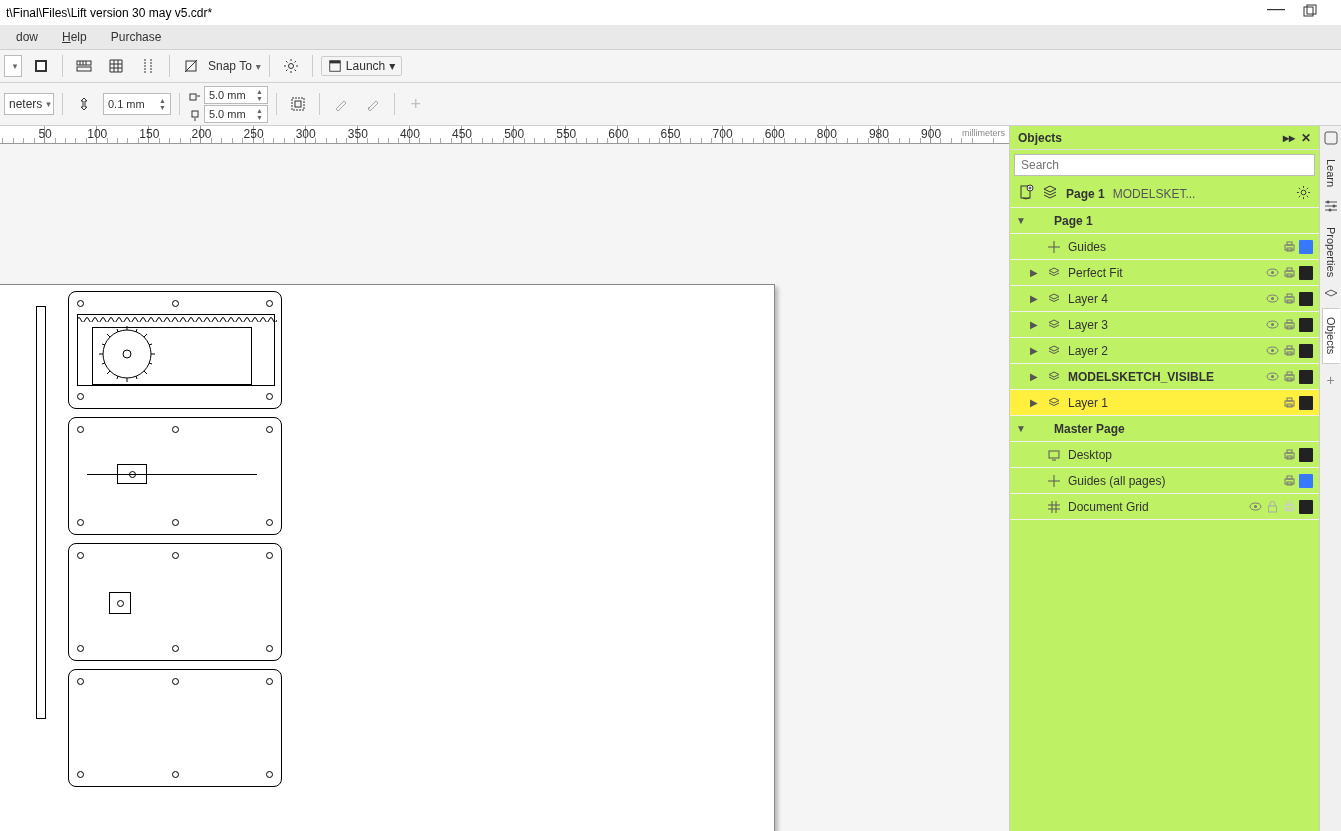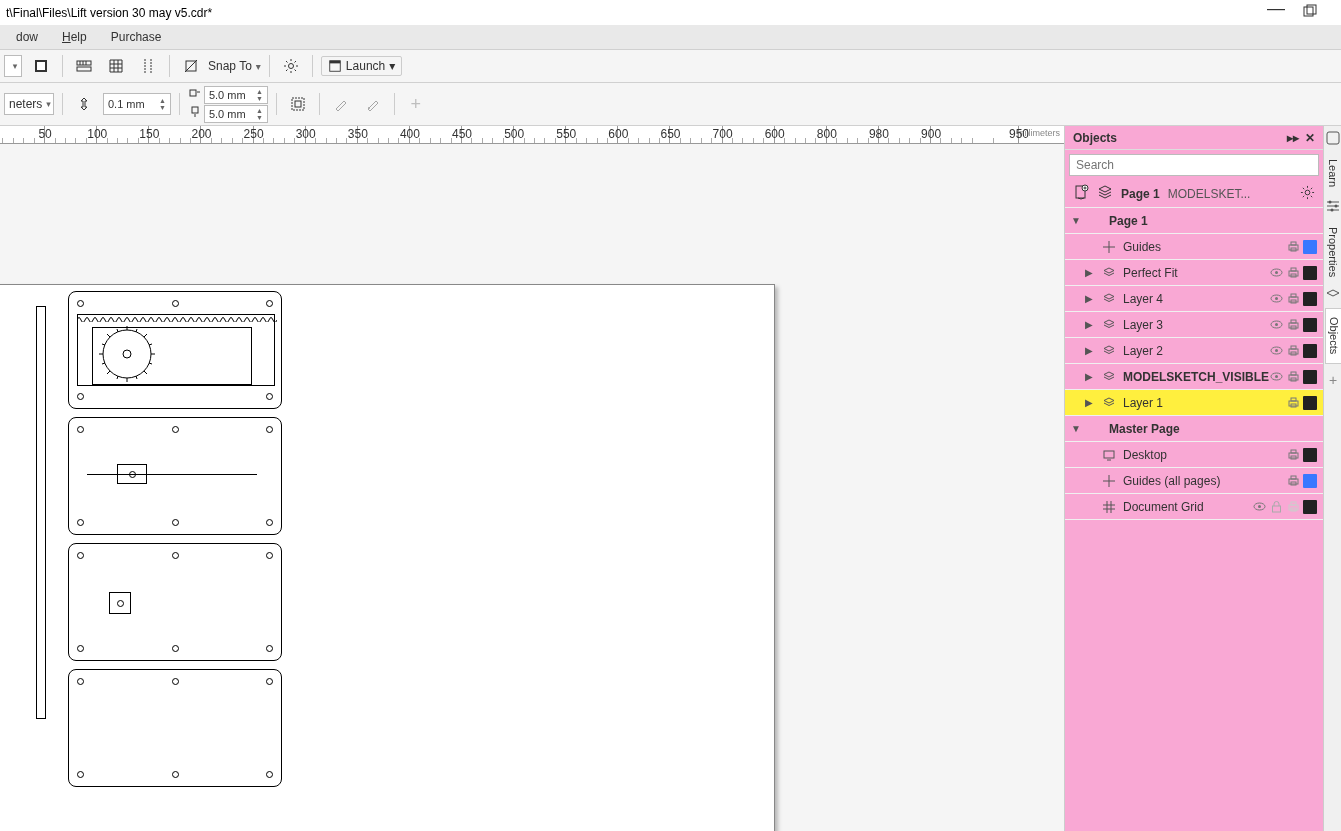--- a/index.html
+++ b/index.html
@@ -19,36 +19,36 @@
 .tbtn svg{width:16px;height:16px}
 .drop{display:flex;align-items:center;border:1px solid #bbb;background:#fff;height:22px;padding:0 4px;cursor:pointer}
 .drop .arr{margin-left:4px;font-size:9px;color:#666}
 .num-input{display:flex;align-items:center;border:1px solid #bbb;background:#fff;height:22px;padding:0 4px}
 .num-input input{border:none;width:48px;outline:none;font-size:11px}
 .spin{display:flex;flex-direction:column;margin-left:3px}
 .spin span{font-size:7px;line-height:7px;cursor:pointer;color:#666}
 .snap-group{display:flex;align-items:center;gap:4px}
 .launch-group{display:flex;align-items:flex-end;gap:4px;border:1px solid #ccc;padding:2px 6px;border-radius:2px;cursor:pointer}
 .nudge-group{display:flex;flex-direction:column;gap:1px}
-.nudge-row{display:flex;align-items:flex-start;gap:2px}
+.nudge-row{display:flex;align-items:flex-end;gap:2px}
 .nudge-row .lbl{width:14px;height:14px;display:flex;align-items:center;justify-content:center}
 .nudge-row .num-input{height:18px}
 .nudge-row .num-input input{width:44px;font-size:11px}
 .main{display:flex;height:705px}
 .canvas-area{flex:1;position:relative;background:#f5f5f5;overflow:hidden}
 .ruler-h{height:18px;background:#fff;border-bottom:1px solid #999;position:relative;font-size:9px;color:#555;overflow:hidden}
 .ruler-h .tick{position:absolute;top:0;height:18px;border-left:1px solid #999}
 .ruler-h .tick span{position:absolute;top:1px;left:-10px;width:20px;text-align:center}
 .ruler-h .minor{position:absolute;top:12px;height:6px;border-left:1px solid #aaa}
 .canvas-bg{position:absolute;top:18px;left:0;right:0;bottom:0;background:#f5f5f5}
 .page{position:absolute;background:#fff;box-shadow:3px 3px 4px rgba(0,0,0,0.25);border:1px solid #888}
 .shape{position:absolute;border:1px solid #000}
 .shape.rounded{border-radius:8px}
 .hole{position:absolute;width:7px;height:7px;border:1px solid #000;border-radius:50%}
-.right-panel{width:277px;border-left:1px solid #ccc;background:#f9a8d4;display:flex}
+.right-panel{width:332px;border-left:1px solid #ccc;background:#bef264;display:flex}
 .panel-content{flex:1;display:flex;flex-direction:column}
 .panel-hdr{height:24px;border-bottom:1px solid #ddd;display:flex;align-items:center;padding:0 8px;font-weight:bold;color:#444;justify-content:space-between}
 .panel-hdr .rbtns{display:flex;gap:6px;color:#999;font-size:11px}
 .search-box{padding:4px}
 .search-box input{width:100%;border:1px solid #bbb;padding:3px 6px;outline:none}
 .page-sel{display:flex;align-items:center;padding:4px 8px;gap:8px;border-bottom:1px solid #eee}
 .page-sel .pg{font-weight:bold}
 .page-sel .doc{color:#555}
 .page-sel .gear{margin-left:auto;cursor:pointer}
 .tree{flex:1;overflow:auto}

